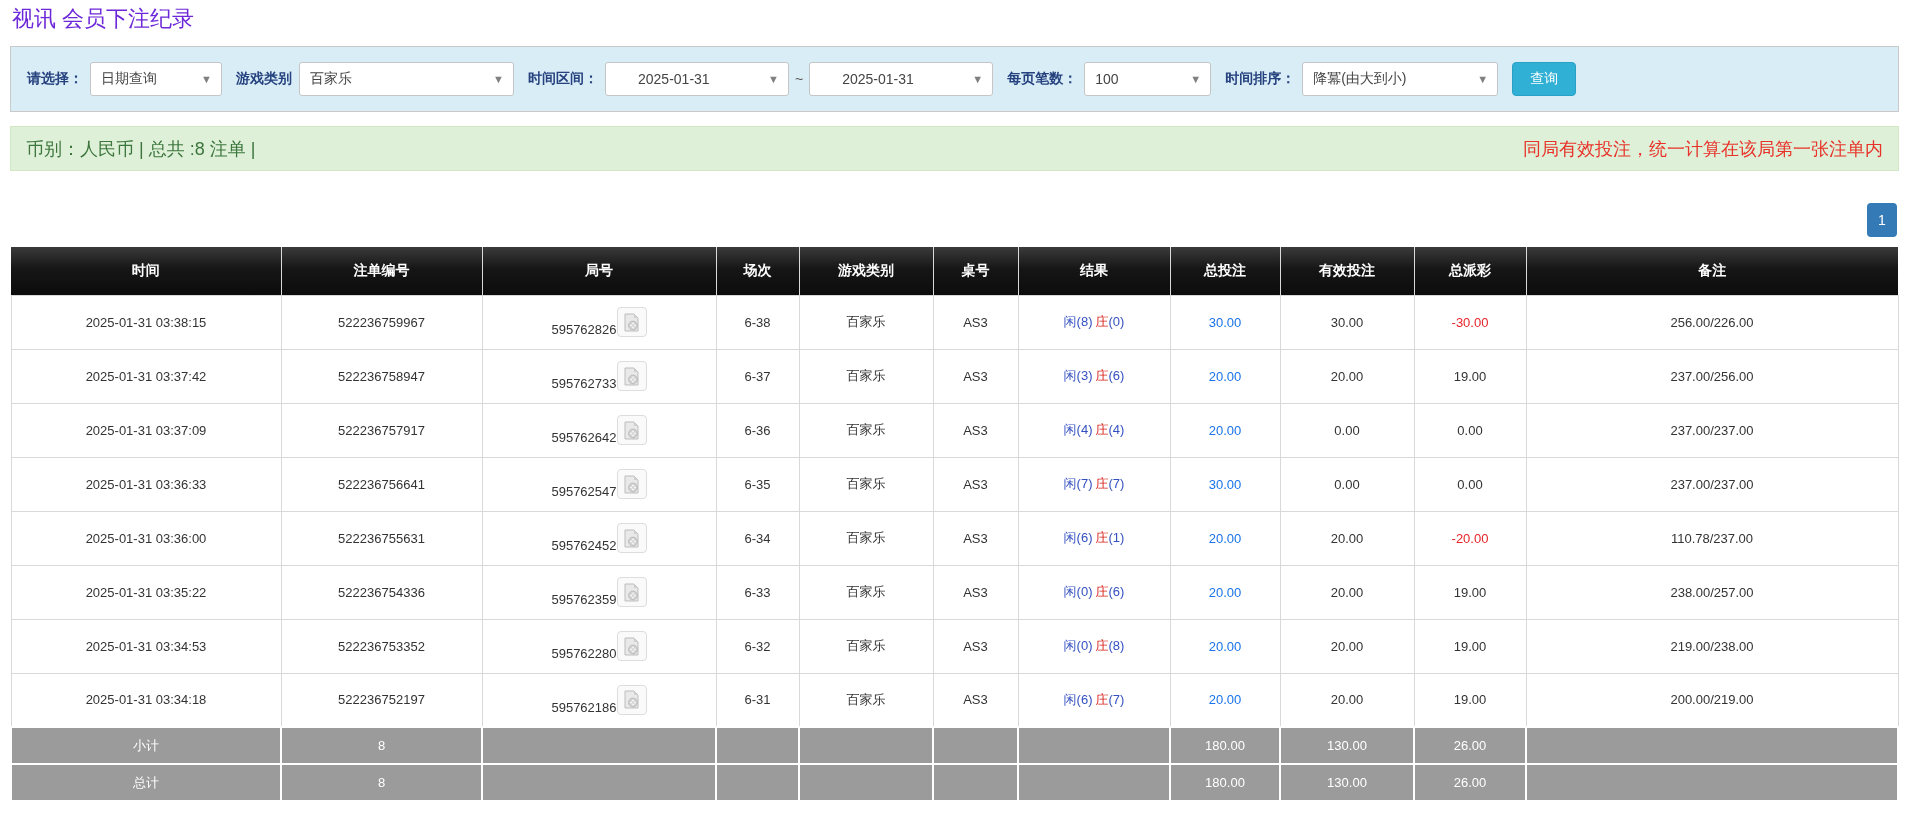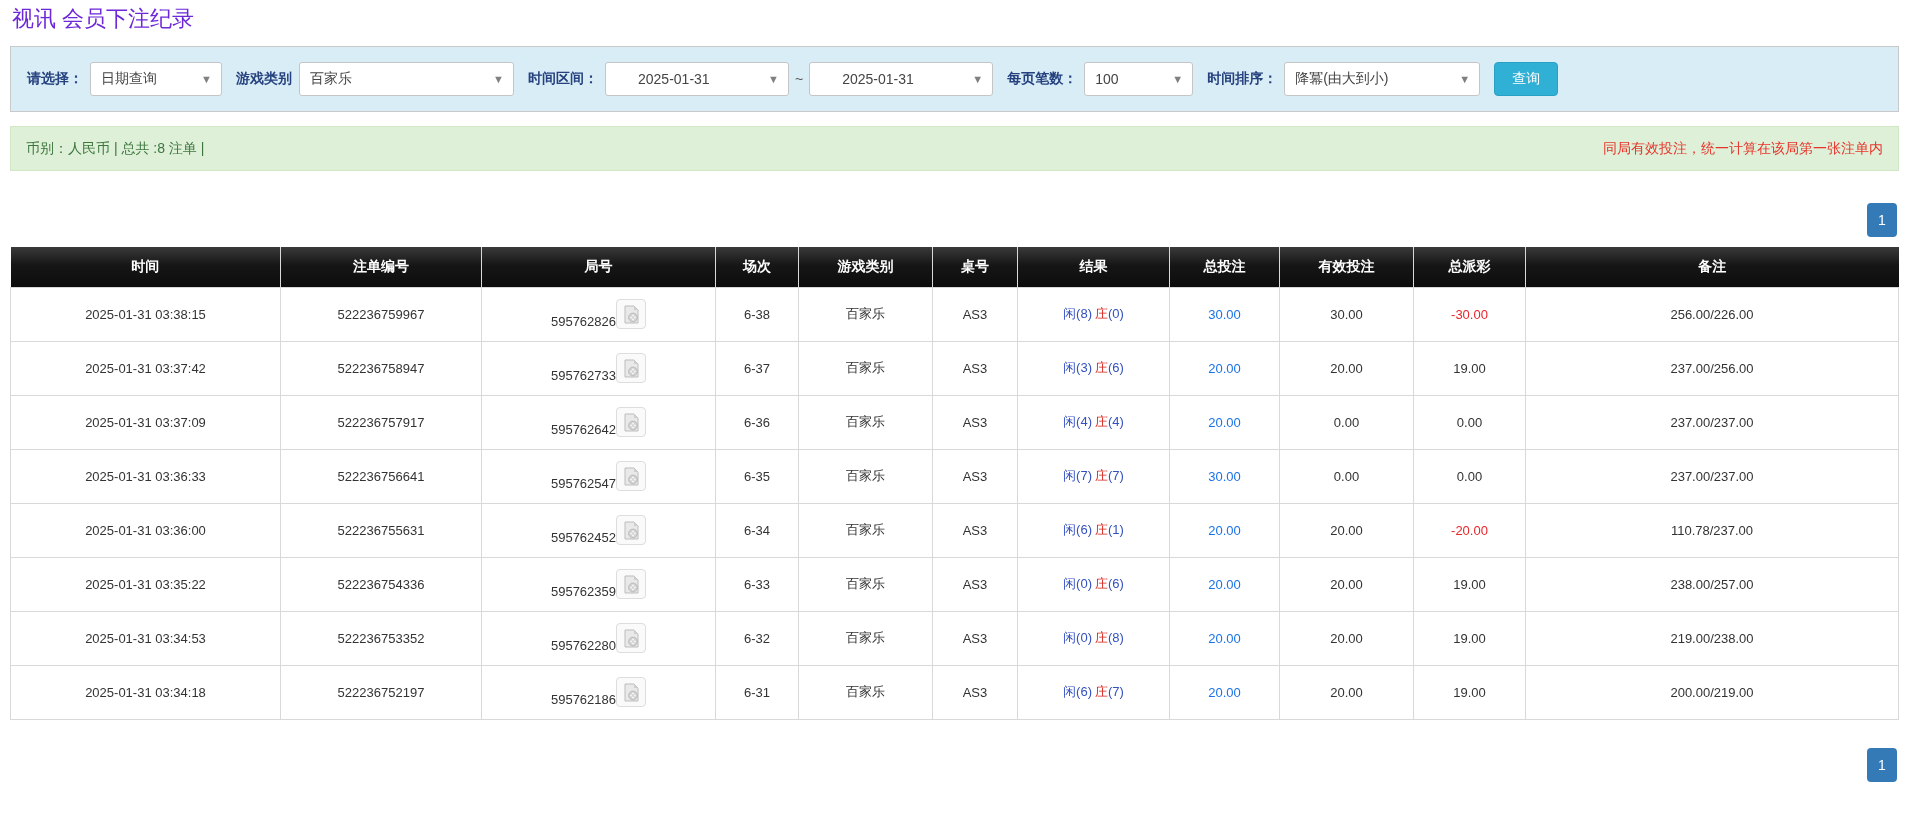--- a/index.html
+++ b/index.html
@@ -18,35 +18,35 @@
   }
   .f-label { font-size: 14px; font-weight: bold; color: #25417e; margin: 0 7px 0 14px; white-space: nowrap; }
   .kselect {
     display: inline-flex; align-items: center; justify-content: space-between;
     background: #fff; border: 1px solid #c5c5c5; border-radius: 3px;
     height: 34px; padding: 0 9px 0 10px; font-size: 14px; color: #444;
     cursor: pointer; flex: none;
   }
   .caret { color: #808080; font-size: 11px; margin-left: 8px; }
   .w-qtype { width: 132px; } .w-game { width: 215px; } .w-date { width: 184px; padding-left: 32px; }
-  .w-per { width: 109px; gap: 36px; } .w-sort { width: 196px; }
+  .w-per { width: 127px; gap: 36px; } .w-sort { width: 196px; }
   .tilde { color: #555; font-size: 14px; margin: 0 6px; }
   .search-btn {
     margin-left: 14px; height: 34px; padding: 0 17px;
     background: #31b0d5; border: 1px solid #28a1c5; border-radius: 4px;
     color: #fff; font-size: 14px; cursor: pointer;
     font-family: "Liberation Sans", "DejaVu Sans", sans-serif;
   }
 
   
   .summary-bar {
     margin: 14px 10px 0; height: 45px;
     background: #dff0d8; border: 1px solid #d2e7c4;
     display: flex; align-items: center; justify-content: space-between;
-    padding: 0 15px; font-size: 14px;
+    padding: 0 15px; font-size: 18px;
   }
   .summary-left { color: #3c763d; }
   .summary-right { color: #e8332a; }
 
   
   .pagination-top { margin: 32px 12px 10px; text-align: right; }
   .pagination-bottom { margin: 28px 12px 0; text-align: right; }
   .page-btn {
     display: inline-block; width: 30px; height: 34px; line-height: 34px;
     background: #337ab7; color: #fff; border-radius: 4px;
@@ -55,21 +55,21 @@
 
   
   table {
     width: 1889px; margin: 0 10px; border-collapse: collapse;
     table-layout: fixed; font-size: 13px; text-align: center;
   }
   .col-1{width:270px}.col-2{width:201px}.col-3{width:234px}.col-4{width:83px}
   .col-5{width:134px}.col-6{width:85px}.col-7{width:152px}.col-8{width:110px}
   .col-9{width:134px}.col-10{width:112px}.col-11{width:auto}
   thead th {
-    height: 40px; color: #fff; font-weight: bold; font-size: 14px;
+    height: 48px; color: #fff; font-weight: bold; font-size: 14px;
     background: linear-gradient(180deg, #3a3a3a 0%, #161616 45%, #0c0c0c 100%);
     border-right: 1px solid #d9d9d9;
   }
   thead th:last-child { border-right: none; }
   tbody td {
     height: 54px; background: #fff;
     border: 1px solid #d9d9d9; color: #333;
   }
   .bet-link { color: #1a73e8; text-decoration: none; cursor: pointer; }
   .res-p { color: #3350c0; }
@@ -428,18 +428,44 @@
     </td>
     <td>
       <a class="bet-link">20.00</a>
     </td>
     <td>20.00</td>
     <td class="payout">19.00</td>
     <td>200.00/219.00</td>
   </tr>
 </tbody>
   <tfoot>
+    <tr>
+      <td>小计</td>
+      <td>8</td>
+      <td></td>
+        <td></td>
+      <td></td>
+        <td></td>
+      <td></td>
+      <td>180.00</td>
+      <td>130.00</td>
+      <td>26.00</td>
+      <td></td>
+    </tr>
+    <tr>
+      <td>总计</td>
+      <td>8</td>
+      <td></td>
+        <td></td>
+      <td></td>
+        <td></td>
+      <td></td>
+      <td>180.00</td>
+      <td>130.00</td>
+      <td>26.00</td>
+      <td></td>
+    </tr>
   </tfoot>
 </table>
 
 <div class="pagination-bottom">
   <span class="page-btn">1</span>
 </div>
 
 </body></html>

